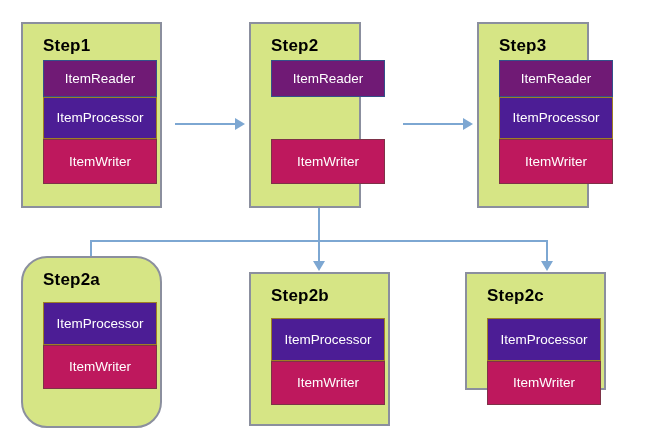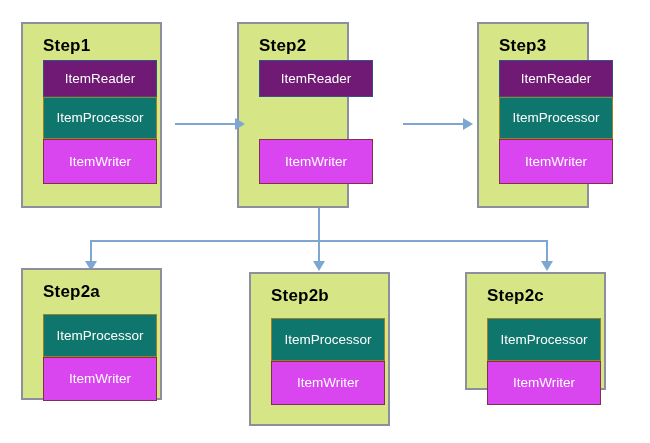--- a/index.html
+++ b/index.html
@@ -40,25 +40,25 @@
     color: #ffffff;
     font-size: 13.5px;
     line-height: 1;
     white-space: nowrap;
   }
   .comp-reader {
     background: #701a75;
     border: 1px solid #33518a;
   }
   .comp-processor {
-    background: #0f766e;
+    background: #4c1d95;
     border: 1px solid #9e7f24;
   }
   .comp-writer {
-    background: #d946ef;
+    background: #be185d;
     border: 1px solid #7e3247;
   }
   .conn {
     position: absolute;
     background: #7da7d2;
   }
   .conn-h { height: 2px; }
   .conn-v { width: 2px; }
   .arrow-right {
     position: absolute;
@@ -80,21 +80,21 @@
 
 <div id="canvas">
 
   <div class="step-box" style="left:21px; top:22px; width:141px; height:186px;">
     <div class="step-title">Step1</div>
     <div class="component comp-reader" style="left:20px; top:36px; width:114px; height:37px;">ItemReader</div>
     <div class="component comp-processor" style="left:20px; top:73px; width:114px; height:42px;">ItemProcessor</div>
     <div class="component comp-writer" style="left:20px; top:115px; width:114px; height:45px;">ItemWriter</div>
   </div>
 
-  <div class="step-box" style="left:237px; top:22px; width:112px; height:186px;">
+  <div class="step-box" style="left:249px; top:22px; width:112px; height:186px;">
     <div class="step-title">Step2</div>
     <div class="component comp-reader" style="left:20px; top:36px; width:114px; height:37px;">ItemReader</div>
     <div class="component comp-writer" style="left:20px; top:115px; width:114px; height:45px;">ItemWriter</div>
   </div>
 
   <div class="step-box" style="left:477px; top:22px; width:112px; height:186px;">
     <div class="step-title">Step3</div>
     <div class="component comp-reader" style="left:20px; top:36px; width:114px; height:37px;">ItemReader</div>
     <div class="component comp-processor" style="left:20px; top:73px; width:114px; height:42px;">ItemProcessor</div>
     <div class="component comp-writer" style="left:20px; top:115px; width:114px; height:45px;">ItemWriter</div>
@@ -112,21 +112,21 @@
 
   <div class="conn conn-v" style="left:90px; top:240px; height:22px;"></div>
   <div class="arrow-down" style="left:85px; top:261px;"></div>
 
   <div class="conn conn-v" style="left:318px; top:240px; height:22px;"></div>
   <div class="arrow-down" style="left:313px; top:261px;"></div>
 
   <div class="conn conn-v" style="left:546px; top:240px; height:22px;"></div>
   <div class="arrow-down" style="left:541px; top:261px;"></div>
 
-  <div class="step-box" style="left:21px; top:268px; width:141px; height:132px;">
+  <div class="step-box" style="left:21px; top:256px; width:141px; height:172px;border-radius:26px;">
     <div class="step-title">Step2a</div>
     <div class="component comp-processor" style="left:20px; top:44px; width:114px; height:43px;">ItemProcessor</div>
     <div class="component comp-writer" style="left:20px; top:87px; width:114px; height:44px;">ItemWriter</div>
   </div>
 
   <div class="step-box" style="left:249px; top:272px; width:141px; height:154px;">
     <div class="step-title">Step2b</div>
     <div class="component comp-processor" style="left:20px; top:44px; width:114px; height:43px;">ItemProcessor</div>
     <div class="component comp-writer" style="left:20px; top:87px; width:114px; height:44px;">ItemWriter</div>
   </div>

